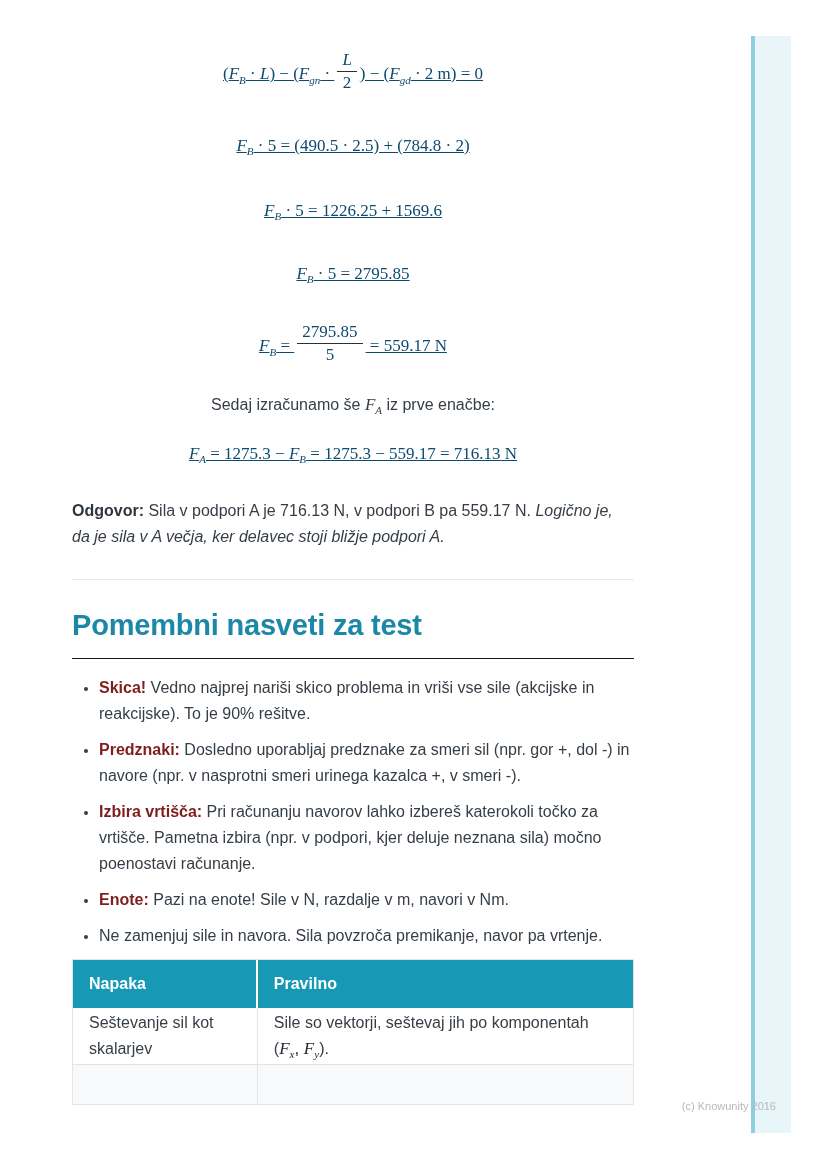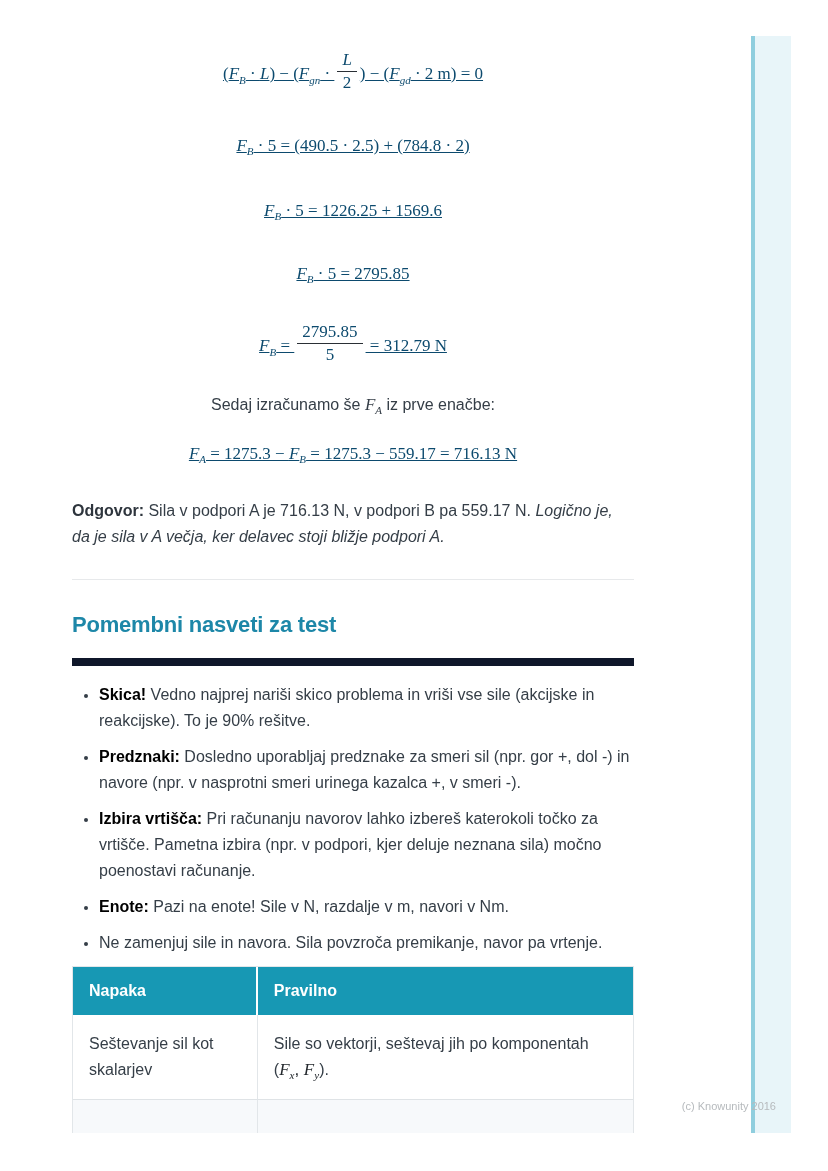--- a/index.html
+++ b/index.html
@@ -28,34 +28,34 @@
   
   .body-text { font-size:16px; line-height:26px; color:#353e47; }
   .sedaj { margin-top:28px;text-align:center; }
   .sedaj .var { font-size:17px; }
   .odgovor { margin-top:34px; }
   .odgovor b { font-weight:700; color:#2e353d;text-align:center; }
   .odgovor .ital { font-style:italic; }
 
   hr.divider { margin-top:29px; border:none; border-top:1px solid #e7e9eb; }
 
-  h1.section-title { margin-top:28px; font-size:22px; line-height:34px; font-weight:700;
-        color:#1d87a8; letter-spacing:-0.2px; padding-bottom:16px; border-bottom:8px solid #0f172a; }
+  h1.section-title { margin-top:28px; font-size:29px; line-height:34px; font-weight:700;
+        color:#1d87a8; letter-spacing:-0.2px; padding-bottom:16px; border-bottom:1px solid #0f172a; }
 
   ul.tips { margin-top:16px; list-style:disc; padding-left:27px; }
   ul.tips li { font-size:16px; line-height:26px; margin-bottom:10px; color:#353e47; }
   ul.tips li::marker { color:#353e47; font-size:13px; }
-  ul.tips b { font-weight:700; color:#000000; }
+  ul.tips b { font-weight:700; color:#7f1d1d; }
 
   table.mistakes { margin-top:10px; width:100%; border-collapse:separate; border-spacing:0;
         border:1px solid #e2e6e9; font-size:16px; }
   table.mistakes th { background:#1798b4; color:#ffffff; text-align:left; font-weight:700;
         padding:15px 16px; }
   table.mistakes th:first-child { border-right:2px solid #ffffff; width:33%; }
-  table.mistakes td { padding:16px 16px; vertical-align:top; line-height:26px; color:#353e47; }
+  table.mistakes td { padding:2px 16px; vertical-align:top; line-height:26px; color:#353e47; }
   table.mistakes td:first-child { border-right:1px solid #e2e6e9; }
   table.mistakes tr.partial td { border-top:1px solid #dfe3e6; background:#f7f9fb; height:40px; padding:0; }
   .cellmath { font-size:17px; color:#23282d; }
 
   .footer { position:absolute; top:1100px; right:52px; font-size:11px; color:#b6babd; z-index:3; }
 </style>
 </head>
 <body>
 
 <div class="page">
@@ -64,21 +64,21 @@
   <div class="content">
 
     <div class="eq eq1"><span>(</span><span class="var">F</span><sub>B</sub><span> · </span><span class="var">L</span><span>) − (</span><span class="var">F</span><sub>gn</sub><span> · </span><span class="frac"><span class="fnum var">L</span><span class="fden">2</span></span><span>) − (</span><span class="var">F</span><sub>gd</sub><span> · 2 m) = 0</span></div>
 
     <div class="eq eq2"><span class="var">F</span><sub>B</sub><span> · 5 = (490.5 · 2.5) + (784.8 · 2)</span></div>
 
     <div class="eq eq3"><span class="var">F</span><sub>B</sub><span> · 5 = 1226.25 + 1569.6</span></div>
 
     <div class="eq eq4"><span class="var">F</span><sub>B</sub><span> · 5 = 2795.85</span></div>
 
-    <div class="eq eq5"><span class="var">F</span><sub>B</sub><span> = </span><span class="frac"><span class="fnum">2795.85</span><span class="fden">5</span></span><span> = 312.79 N</span></div>
+    <div class="eq eq5"><span class="var">F</span><sub>B</sub><span> = </span><span class="frac"><span class="fnum">2795.85</span><span class="fden">5</span></span><span> = 559.17 N</span></div>
 
     <p class="body-text sedaj"><span>Sedaj izračunamo še </span><span class="var">F</span><sub>A</sub><span> iz prve enačbe:</span></p>
 
     <div class="eq eq6"><span class="var">F</span><sub>A</sub><span> = 1275.3 − </span><span class="var">F</span><sub>B</sub><span> = 1275.3 − 559.17 = 716.13 N</span></div>
 
     <p class="body-text odgovor"><b>Odgovor:</b><span> Sila v podpori A je 716.13 N, v podpori B pa 559.17 N. </span><span class="ital">Logično je, da je sila v A večja, ker delavec stoji bližje podpori A.</span></p>
 
     <hr class="divider">
 
     <h1 class="section-title">Pomembni nasveti za test</h1>

